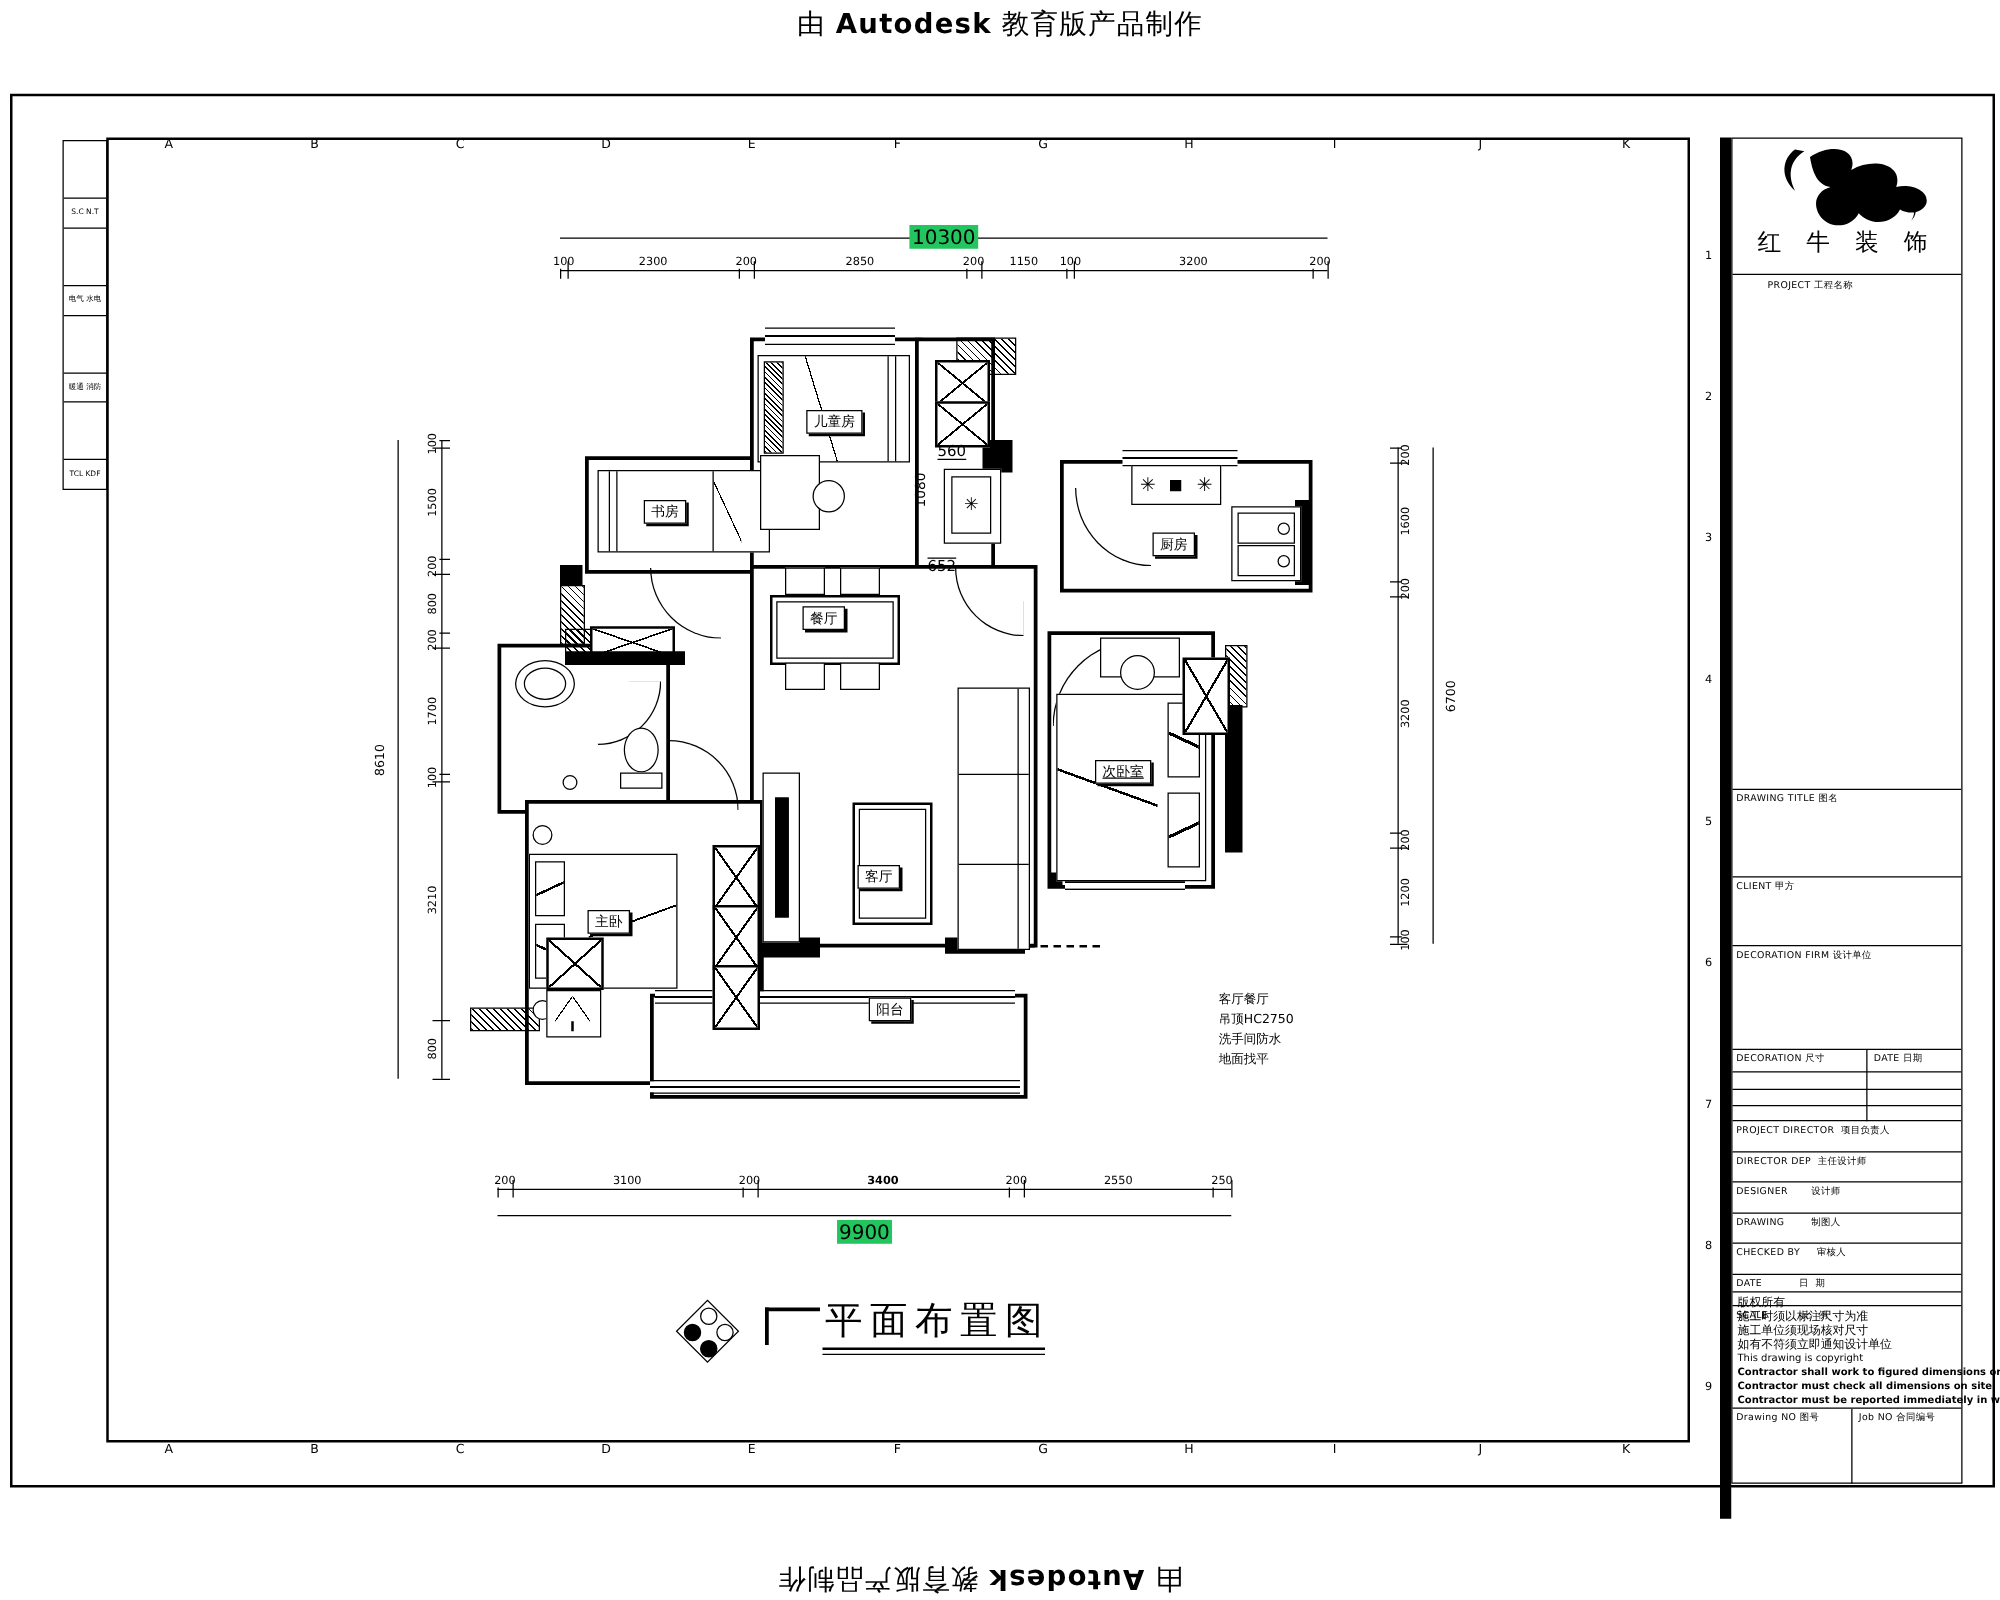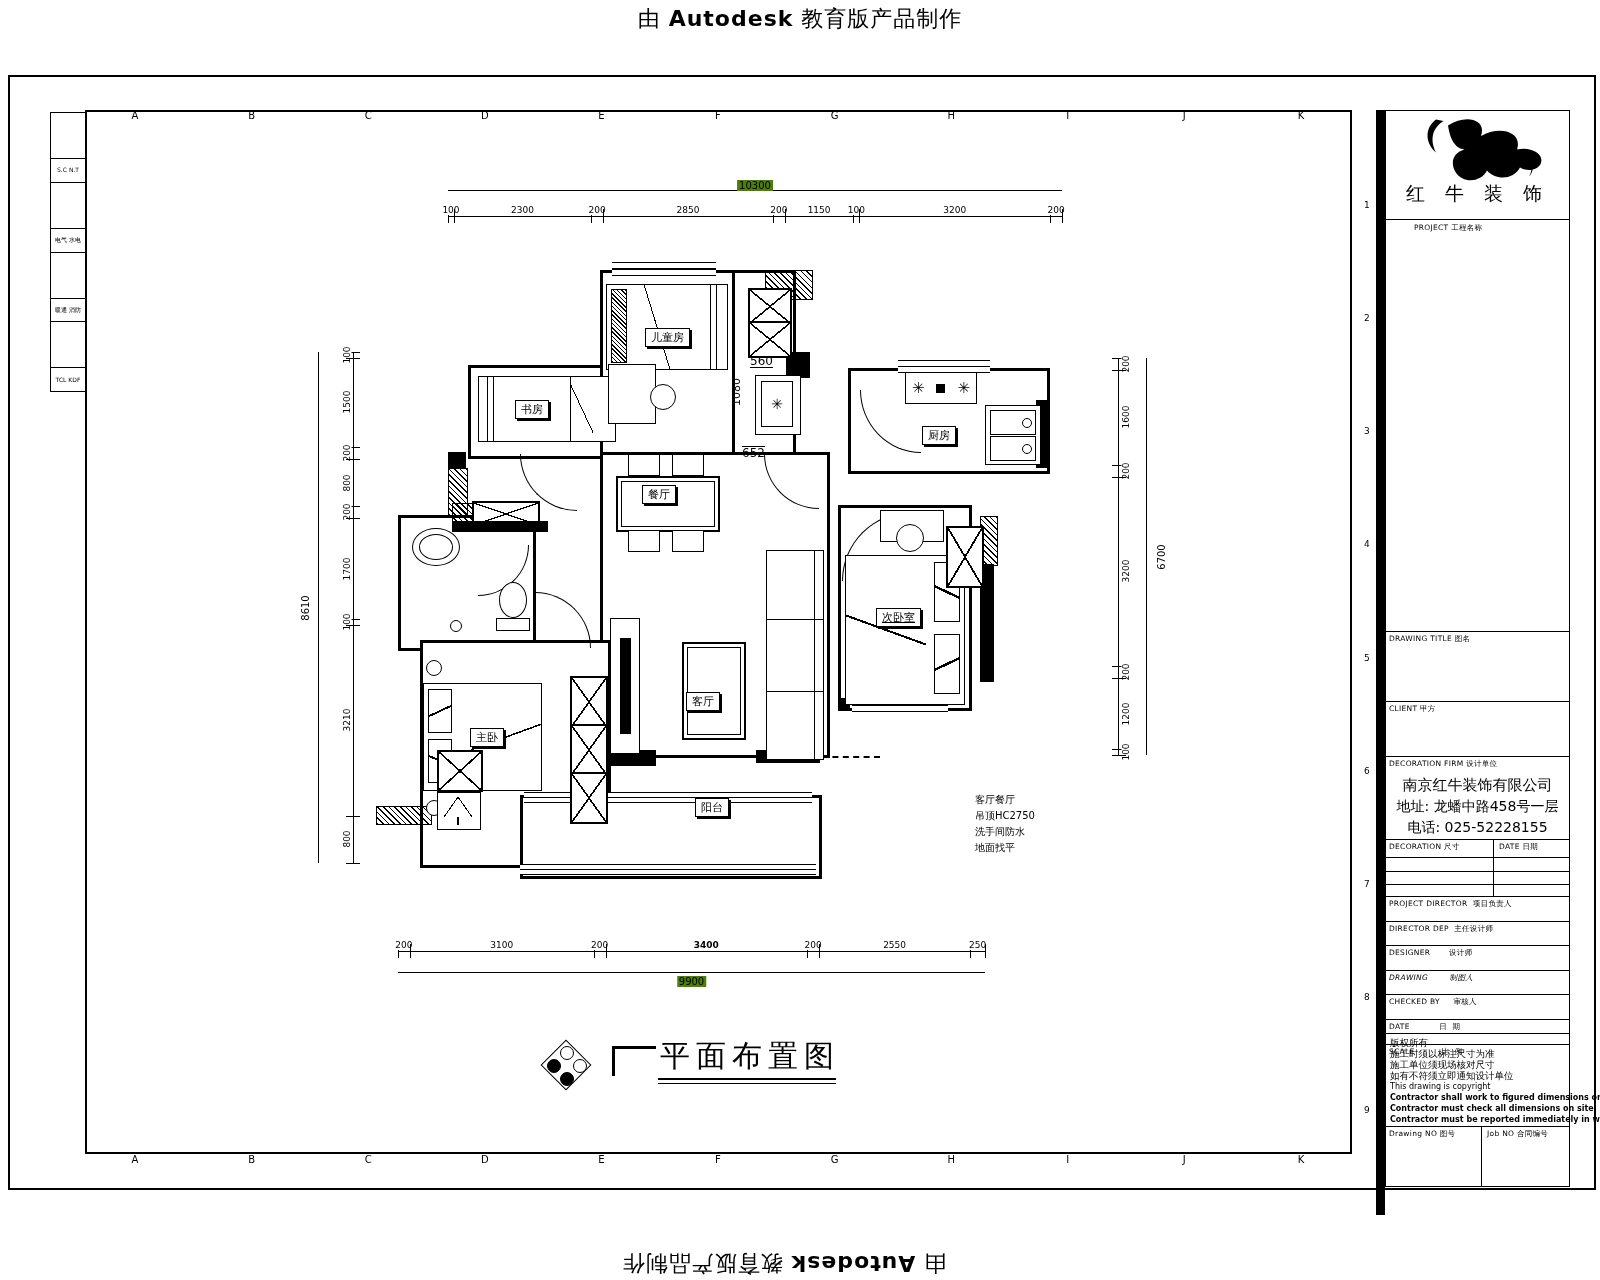--- a/index.html
+++ b/index.html
@@ -35,21 +35,21 @@
   .dim-v{position:absolute;display:flex;flex-direction:column;width:13px;}
   .dim-v.line-r{border-right:1px solid #000;}
   .dim-v.line-l{border-left:1px solid #000;}
   .dim-v .seg{position:relative;flex-basis:0;}
   .dim-v.line-r .seg::before{content:"";position:absolute;top:0;right:-7px;width:14px;height:1px;background:#000;}
   .dim-v.line-r .seg:last-child::after{content:"";position:absolute;bottom:-1px;right:-7px;width:14px;height:1px;background:#000;}
   .dim-v.line-l .seg::before{content:"";position:absolute;top:0;left:-7px;width:14px;height:1px;background:#000;}
   .dim-v.line-l .seg:last-child::after{content:"";position:absolute;bottom:-1px;left:-7px;width:14px;height:1px;background:#000;}
   .dim-v .seg span{position:absolute;top:50%;left:50%;transform:translate(-50%,-50%) rotate(-90deg);font-size:9px;line-height:1;white-space:nowrap;background:#fff;padding:0 1px;}
   .dimline-h{position:absolute;border-top:1px solid #000;}
-  .dimline-h>span{position:absolute;top:-11px;left:50%;transform:translateX(-50%);font-size:10px;background:#4d7c0f;padding:0 2px;}
+  .dimline-h>span{position:absolute;top:-11px;left:50%;transform:translateX(-50%);font-size:16px;background:#22c55e;padding:0 2px;}
   .dimline-h.below>span{top:3px;text-align:center;}
   .dimline-v{position:absolute;border-left:1px solid #000;}
   .dimline-v>span{position:absolute;top:50%;left:-14px;transform:translate(-50%,-50%) rotate(-90deg);font-size:10px;background:#fff;padding:0 2px;white-space:nowrap;}
   .dimline-v.right>span{left:auto;right:-14px;transform:translate(50%,-50%) rotate(-90deg);}
   
   .tb-label{font-size:7.5px;letter-spacing:.3px;padding:2px 3px;line-height:1.2;}
   .tb-row{border-top:1px solid #000;}
   .letters{position:absolute;display:flex;justify-content:space-between;}
   .letters div{font-size:10px;width:14px;text-align:center;}
   .numbers{position:absolute;display:flex;flex-direction:column;justify-content:space-between;}
@@ -145,43 +145,38 @@
   <div class="abs tb-label" style="top:110px;left:0;padding-left:28px;">PROJECT 工程名称</div>
 
   <div class="abs tb-row" style="top:520px;left:0;width:100%;">
     <div class="tb-label">DRAWING TITLE 图名</div>
   </div>
   <div class="abs tb-row" style="top:590px;left:0;width:100%;">
     <div class="tb-label">CLIENT 甲方</div>
   </div>
   <div class="abs tb-row" style="top:645px;left:0;width:100%;">
     <div class="tb-label">DECORATION FIRM 设计单位</div>
-    <div style="text-align:center;margin-top:4px;">
-      <div style="font-size:15px;line-height:22px;">南京红牛装饰有限公司</div>
-      <div style="font-size:14px;line-height:21px;">地址: 龙蟠中路458号一层</div>
-      <div style="font-size:14px;line-height:21px;">电话: 025-52228155</div>
-    </div>
   </div>
 
   <div class="abs tb-row" style="top:728px;left:0;width:100%;height:57px;">
     <div class="abs" style="left:0;top:0;width:107px;height:100%;border-right:1px solid #000;">
       <div class="tb-label">DECORATION 尺寸</div>
     </div>
     <div class="abs tb-label" style="left:110px;top:0;">DATE 日期</div>
     <div class="abs" style="left:0;top:17px;width:100%;border-top:1px solid #000;"></div>
     <div class="abs" style="left:0;top:31px;width:100%;border-top:1px solid #000;"></div>
     <div class="abs" style="left:0;top:44px;width:100%;border-top:1px solid #000;"></div>
   </div>
 
   <div class="abs" style="top:785px;left:0;width:100%;">
 
   <div class="tb-row tb-label" style="height:19.6px;white-space:pre;">PROJECT DIRECTOR  项目负责人</div>
       <div class="tb-row tb-label" style="height:19.6px;white-space:pre;">DIRECTOR DEP  主任设计师</div>
       <div class="tb-row tb-label" style="height:19.6px;white-space:pre;">DESIGNER       设计师</div>
-      <div class="tb-row tb-label" style="height:19.6px;white-space:pre;font-style:italic;">DRAWING        制图人</div>
+      <div class="tb-row tb-label" style="height:19.6px;white-space:pre;">DRAWING        制图人</div>
       <div class="tb-row tb-label" style="height:19.6px;white-space:pre;">CHECKED BY     审核人</div>
       <div class="tb-row tb-label" style="height:19.6px;white-space:pre;">DATE           日  期</div>
       <div class="tb-row tb-label" style="height:19.6px;white-space:pre;">SCALE          比  例</div>
     </div>
 
   <div class="abs tb-row tn" style="top:922px;left:0;width:100%;height:93px;padding-top:3px;">
     <div class="cjk" style="padding-left:4px;">版权所有</div>
     <div class="cjk" style="padding-left:4px;">施工时须以标注尺寸为准</div>
     <div class="cjk" style="padding-left:4px;">施工单位须现场核对尺寸</div>
     <div class="cjk" style="padding-left:4px;">如有不符须立即通知设计单位</div>

